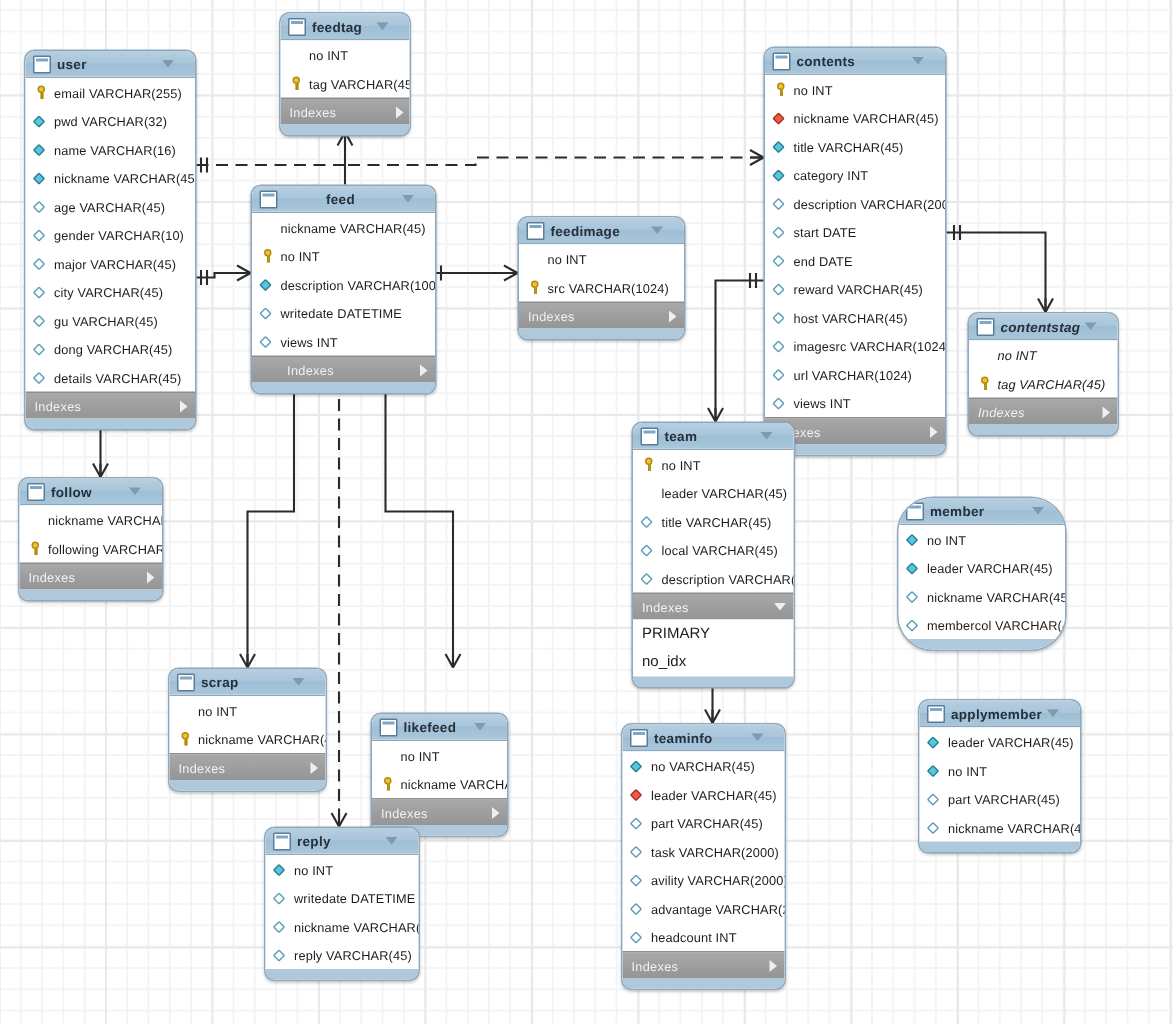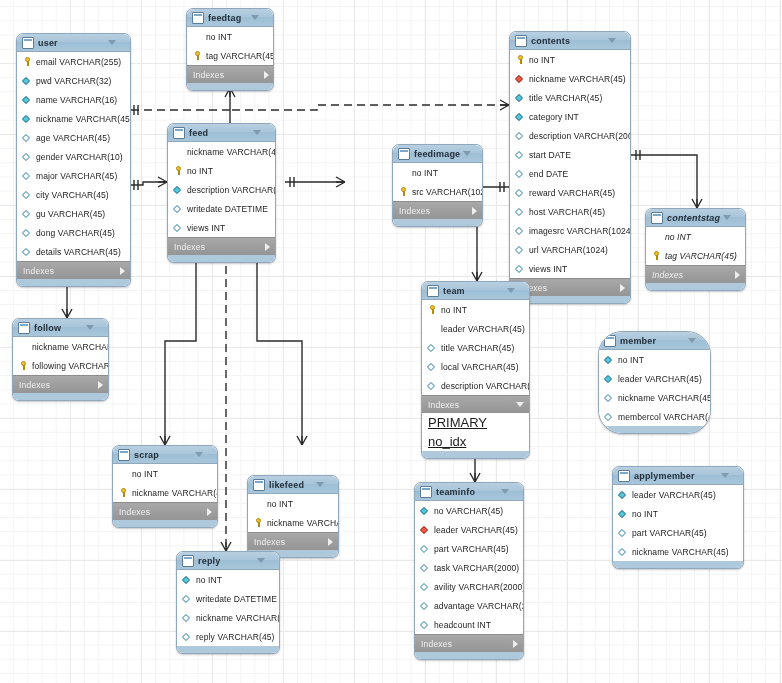--- a/index.html
+++ b/index.html
@@ -100,21 +100,21 @@
   .idx .arw{
     width:0;height:0;border-top:4px solid transparent;border-bottom:4px solid transparent;
     border-left:5px solid #efefef;
   }
   .idx .arw.down{
     border-left:4px solid transparent;border-right:4px solid transparent;
     border-top:5px solid #efefef;border-bottom:0;
   }
   .idxlist{background:#fff;}
   .idxrow{height:19px;display:flex;align-items:center;padding-left:6px;
-          font-size:13px;color:#1c1c1c;text-decoration:underline;}
+          font-size:10px;color:#1c1c1c;}
   .foot{height:7px;background:#aec8dc;}
 </style>
 </head>
 <body>
 
 <div id="canvas">
 
   <svg id="links" viewBox="0 0 782 683" width="782" height="683">
     <g fill="none" stroke="#2b2b2b" stroke-width="1.4">
 
@@ -241,21 +241,21 @@
           <span class="ci pk"></span>
           <span class="cname">tag VARCHAR(45)</span>
         </div>
       </div>
       <div class="idx">
         <span class="lbl">Indexes</span>
         <span class="arw"></span>
       </div>
       <div class="foot"></div>
     </div>
-    <div class="tbl" style="left: 167px; top: 123px; width: 109px;">
+    <div class="tbl" style="left: 167px; top: 123px; width: 124px; text-align: center;">
       <div class="tbl-hd">
         <div class="hd-ico"></div>
         <div class="hd-title">feed</div>
         <div class="hd-caret"></div>
       </div>
       <div class="cols">
         <div class="col">
           <span class="ci none"></span>
           <span class="cname">nickname VARCHAR(45)</span>
         </div>
@@ -275,21 +275,21 @@
           <span class="ci dopen"></span>
           <span class="cname">views INT</span>
         </div>
       </div>
       <div class="idx">
         <span class="lbl">Indexes</span>
         <span class="arw"></span>
       </div>
       <div class="foot"></div>
     </div>
-    <div class="tbl" style="left: 345px; top: 144px; width: 91px; margin-left: 47px;">
+    <div class="tbl" style="left: 345px; top: 144px; width: 112px;">
       <div class="tbl-hd">
         <div class="hd-ico"></div>
         <div class="hd-title">feedimage</div>
         <div class="hd-caret"></div>
       </div>
       <div class="cols">
         <div class="col">
           <span class="ci none"></span>
           <span class="cname">no INT</span>
         </div>
@@ -511,21 +511,21 @@
           <span class="ci pk"></span>
           <span class="cname">nickname VARCHAR(45)</span>
         </div>
       </div>
       <div class="idx">
         <span class="lbl">Indexes</span>
         <span class="arw"></span>
       </div>
       <div class="foot"></div>
     </div>
-    <div class="tbl" style="left: 612px; top: 466px; width: 132px;">
+    <div class="tbl" style="left: 612px; top: 466px; width: 109px;">
       <div class="tbl-hd">
         <div class="hd-ico"></div>
         <div class="hd-title">applymember</div>
         <div class="hd-caret"></div>
       </div>
       <div class="cols">
         <div class="col">
           <span class="ci dfill"></span>
           <span class="cname">leader VARCHAR(45)</span>
         </div>

